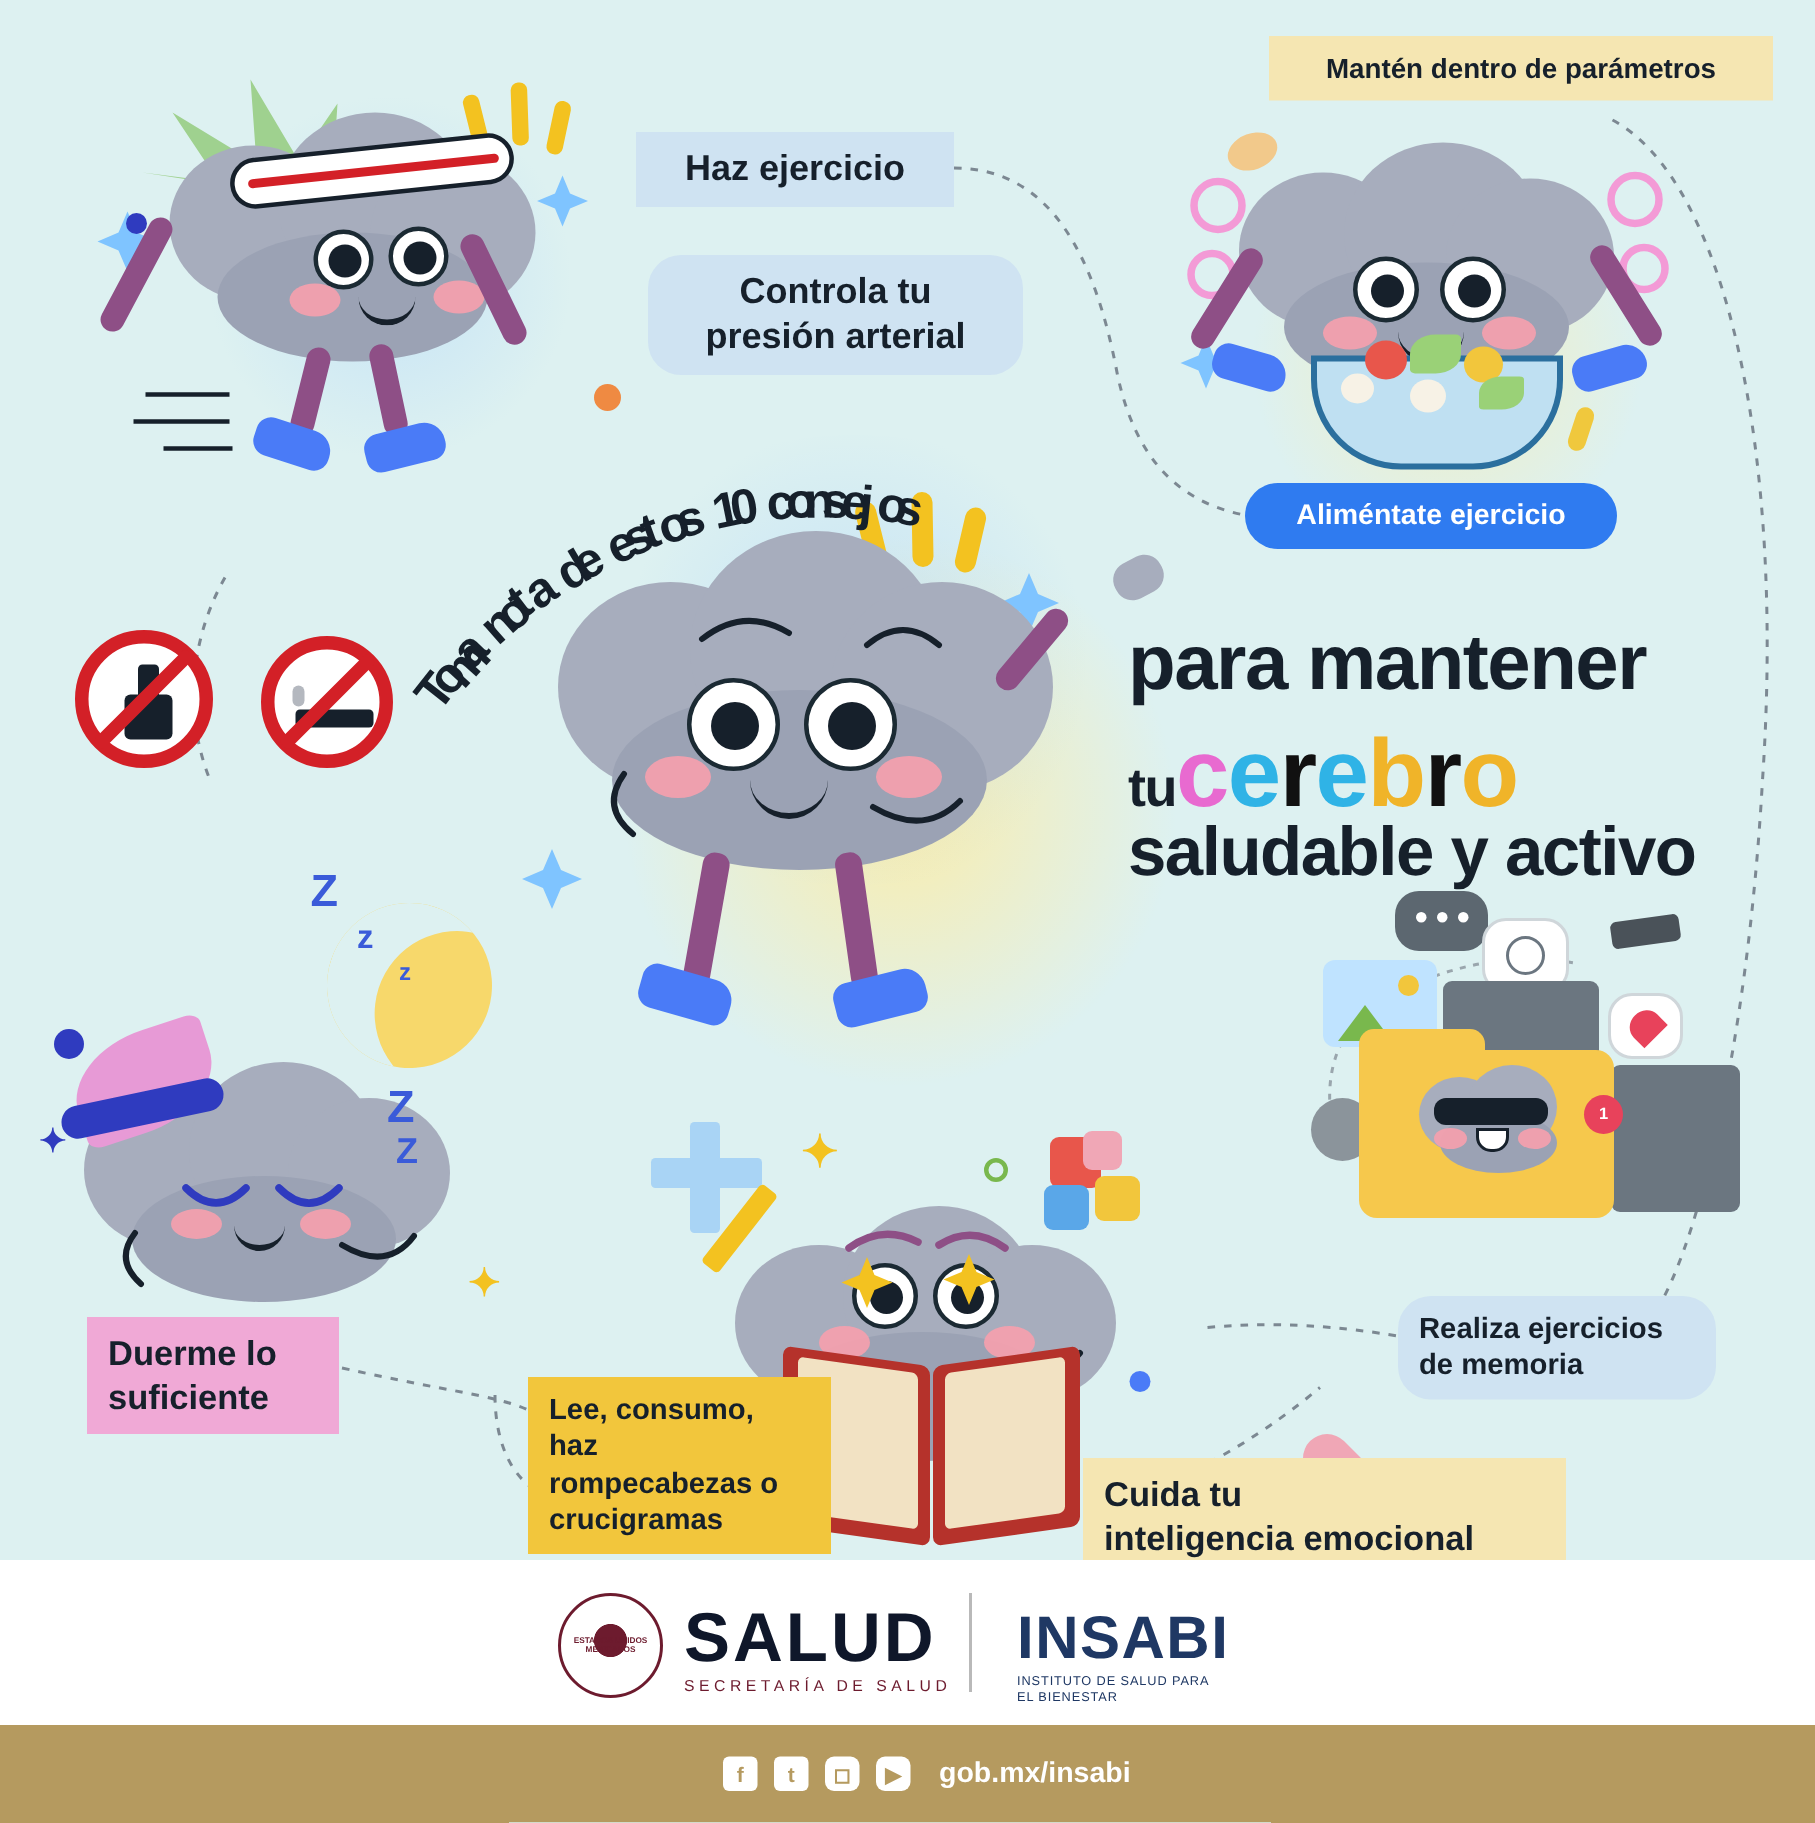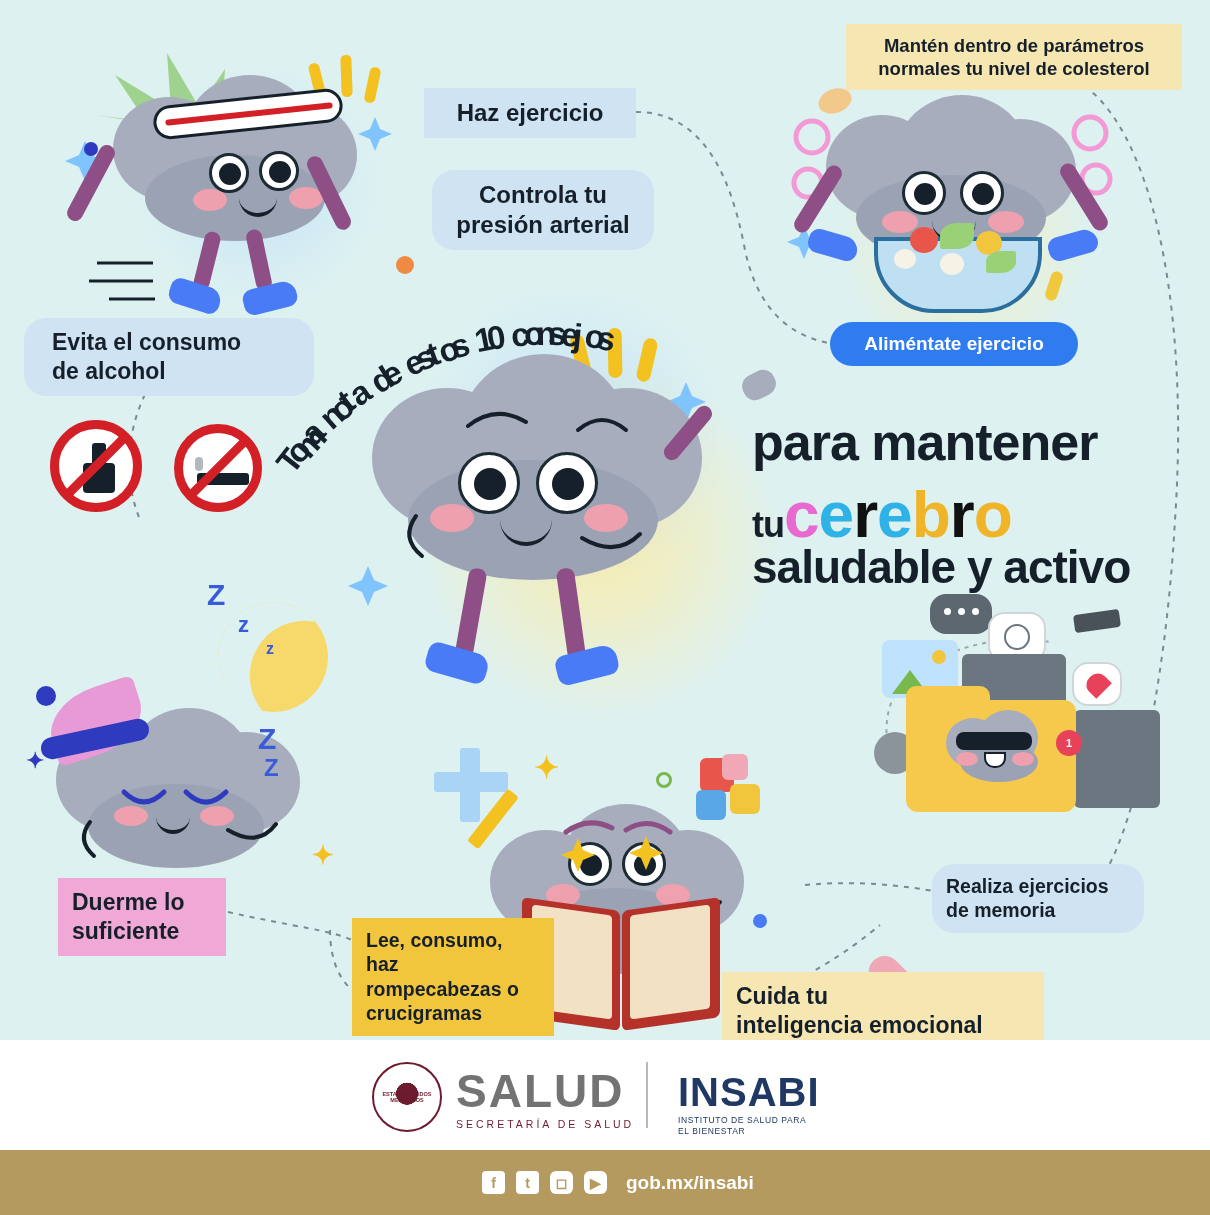--- a/index.html
+++ b/index.html
@@ -52,21 +52,21 @@
   .arc span{display:inline-block;transform-origin:50% 50%;}
   .dotline{position:absolute;}
   .dotline svg{display:block;overflow:visible;}
 
   .sparkle{position:absolute;color:#7fc4ff;font-weight:bold;}
 
   .prohib{position:absolute;border:9px solid #d32027;border-radius:50%;background:#fff;box-sizing:border-box;}
   .prohib .slash{position:absolute;left:50%;top:50%;width:118%;height:9px;background:#d32027;transform:translate(-50%,-50%) rotate(-45deg);border-radius:3px;}
 
   .salud{position:absolute;}
-  .salud .word{font-size:46px;letter-spacing:2px;font-weight:bold;color:#737373;}
+  .salud .word{font-size:46px;letter-spacing:2px;font-weight:bold;color:#0f172a;}
   .salud .sub{font-size:10.5px;letter-spacing:3px;color:#6d1b2e;}
   .insabi .word{font-size:40px;letter-spacing:1px;font-weight:bold;color:#1f3864;}
   .insabi .sub{font-size:8.5px;letter-spacing:.6px;color:#1f3864;line-height:1.3;}
   .divider{position:absolute;width:2px;background:#b9b9b9;}
   .eagle{position:absolute;width:70px;height:70px;border-radius:50%;background:
     radial-gradient(circle at 50% 45%, #6d1b2e 0 22%, transparent 23%),
     #fff;
     border:2px solid #6d1b2e;box-sizing:border-box;font-size:5.5px;color:#6d1b2e;
     display:flex;align-items:center;justify-content:center;text-align:center;font-weight:bold;}
   .social{position:absolute;display:flex;align-items:center;gap:11px;color:#fff;font-weight:bold;font-size:19px;}
@@ -415,34 +415,29 @@
   <div class="headline" style="left:752px;top:412px;font-size:52px;">para mantener</div>
   <div style="position:absolute;left:752px;top:478px;display:flex;align-items:baseline;">
     <span class="headline" style="position:static;font-size:36px;">tu</span>
     <span id="cerebroWord" style="font-size:64px;font-weight:bold;letter-spacing:-1px;"><span style="color: rgb(232, 106, 208);">c</span><span style="color: rgb(47, 179, 230);">e</span><span style="color: rgb(17, 17, 17);">r</span><span style="color: rgb(47, 179, 230);">e</span><span style="color: rgb(240, 180, 41);">b</span><span style="color: rgb(17, 17, 17);">r</span><span style="color: rgb(240, 180, 41);">o</span></span>
   </div>
   <div class="headline" style="left:752px;top:540px;font-size:46px;">saludable y activo</div>
 
   <div class="chip sq" id="chip0" style="left: 424px; top: 88px; width: 212px; font-size: 24px; text-align: center; background: rgb(207, 227, 242); color: rgb(22, 32, 43);">
       <div>Haz ejercicio</div>
     </div>
-  <div class="chip rounded" id="chip1" style="left: 432px; top: 170px; width: 222px; font-size: 24px; text-align: center; background: rgb(207, 227, 242); color: rgb(22, 32, 43);">
+  <div class="chip rounded" id="chip1" style="left: 432px; top: 170px; width: 250px; font-size: 24px; text-align: center; background: rgb(207, 227, 242); color: rgb(22, 32, 43);">
       <div>Controla tu</div>
       <div>presión arterial</div>
     </div>
   <div class="chip sq" id="chip2" style="left: 846px; top: 24px; width: 336px; font-size: 18.5px; text-align: center; background: rgb(245, 230, 178); color: rgb(22, 32, 43);">
       <div>Mantén dentro de parámetros</div>
-      <div>normales tu nivel de colesterol</div>
     </div>
   <div class="chip rounded" id="chip3" style="left: 830px; top: 322px; width: 248px; font-size: 19px; text-align: center; background: rgb(47, 123, 240); color: rgb(255, 255, 255);">
       <div>Aliméntate ejercicio</div>
-    </div>
-  <div class="chip rounded" id="chip4" style="left: 24px; top: 318px; width: 290px; font-size: 23px; text-align: left; padding-left: 28px; background: rgb(207, 227, 242); color: rgb(22, 32, 43);">
-      <div>Evita el consumo</div>
-      <div>de alcohol</div>
     </div>
   <div class="chip sq" id="chip6" style="left: 58px; top: 878px; width: 168px; font-size: 23px; text-align: left; background: rgb(240, 169, 214); color: rgb(22, 32, 43);">
       <div>Duerme lo</div>
       <div>suficiente</div>
     </div>
   <div class="chip sq" id="chip7" style="left: 352px; top: 918px; width: 202px; font-size: 19.5px; text-align: left; background: rgb(242, 198, 60); color: rgb(22, 32, 43);">
       <div>Lee, consumo, haz</div>
       <div>rompecabezas o</div>
       <div>crucigramas</div>
     </div>

